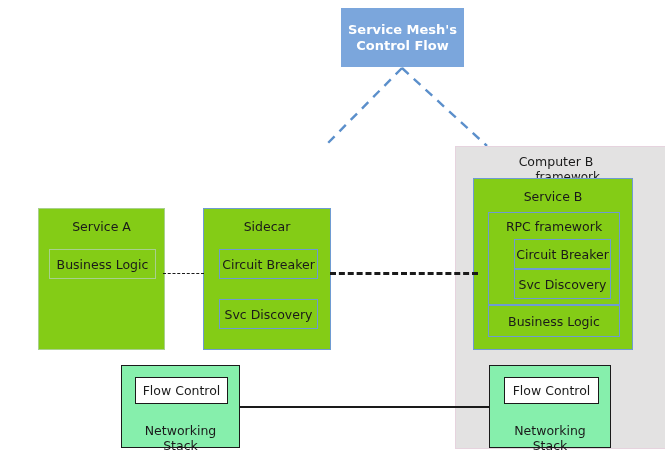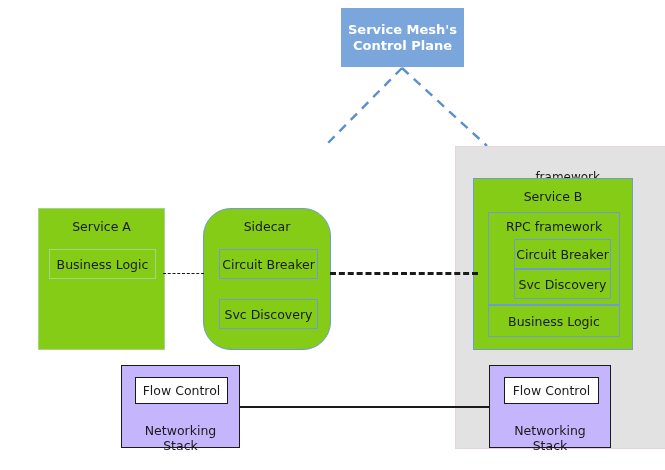--- a/index.html
+++ b/index.html
@@ -96,39 +96,39 @@
     height: 100%;
     width: 100%;
   }
 
   
   #service-a { left: 38px; top: 208px; width: 127px; height: 142px; }
   #service-a .box-title { top: 10px; }
   #business-logic-a { left: 10px; top: 40px; width: 107px; height: 30px; }
 
   
-  #sidecar { left: 203px; top: 208px; width: 128px; height: 142px; border-radius: 28px; }
+  #sidecar { left: 203px; top: 208px; width: 128px; height: 142px; }
   #sidecar .box-title { top: 10px; }
   #circuit-breaker-a { left: 15px; top: 40px; width: 99px; height: 30px; }
   #svc-discovery-a   { left: 15px; top: 90px; width: 99px; height: 30px; }
 
   
   #service-b { left: 473px; top: 178px; width: 160px; height: 172px; }
   #service-b .box-title { top: 10px; }
   #rpc-framework { left: 14px; top: 33px; width: 132px; height: 93px; }
   #rpc-framework .box-title { top: 6px; }
   #circuit-breaker-b { left: 25px; top: 26px; width: 97px; height: 30px; }
   #svc-discovery-b   { left: 25px; top: 56px; width: 97px; height: 30px; }
   #business-logic-b  { left: 14px; top: 126px; width: 132px; height: 32px; }
 
   
   .netstack {
     position: absolute;
     box-sizing: border-box;
-    background: #c4b5fd;
+    background: #86efac;
     border: 1.5px solid #1a1a1a;
   }
   #netstack-a { left: 121px; top: 365px; width: 119px; height: 83px; }
   #netstack-b { left: 489px; top: 365px; width: 122px; height: 83px; }
   .flow-control {
     position: absolute;
     box-sizing: border-box;
     background: #ffffff;
     border: 1.5px solid #1a1a1a;
     font-size: 12.5px;
@@ -171,21 +171,21 @@
 <div id="canvas">
 
   <svg id="dashed-svg" width="665" height="470">
     <line x1="402" y1="68" x2="325" y2="146" stroke="#5B8FCB" stroke-width="2.4" stroke-dasharray="9,7"></line>
     <line x1="402" y1="68" x2="487" y2="146" stroke="#5B8FCB" stroke-width="2.4" stroke-dasharray="9,7"></line>
   </svg>
 
   <div class="node control-plane">
     <div>
       <div>Service Mesh's</div>
-      <div>Control Plane</div>
+      <div>Control Flow</div>
     </div>
   </div>
 
 
   <div id="service-a" class="box green">
     <div class="box-title">Service A</div>
     <div id="business-logic-a" class="box green">
       <span class="inner-label">Business Logic</span>
     </div>
   </div>
@@ -204,20 +204,21 @@
     <div class="flow-control">
       <span>Flow Control</span>
     </div>
     <div class="netstack-label">
       <div>Networking</div>
       <div>Stack</div>
     </div>
   </div>
 
   <div id="computer-b" class="node computer">
+    <div class="computer-title">Computer B</div>
     <div class="proxy-tag">framework</div>
   </div>
 
   <div id="service-b" class="box blue">
     <div class="box-title">Service B</div>
 
     <div id="rpc-framework" class="box blue">
       <div class="box-title">RPC framework</div>
       <div id="circuit-breaker-b" class="box blue">
         <span class="inner-label">Circuit Breaker</span>

